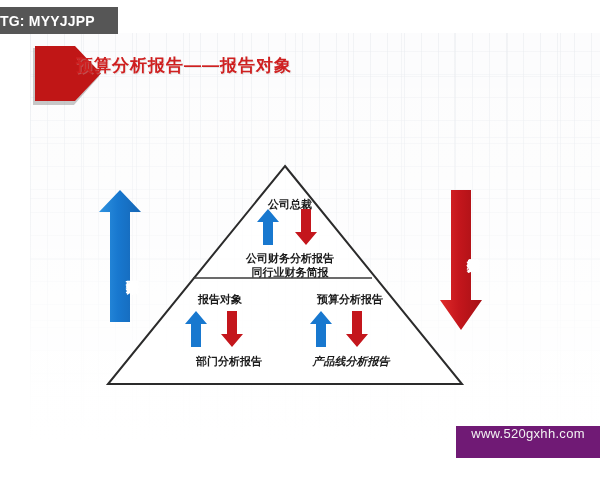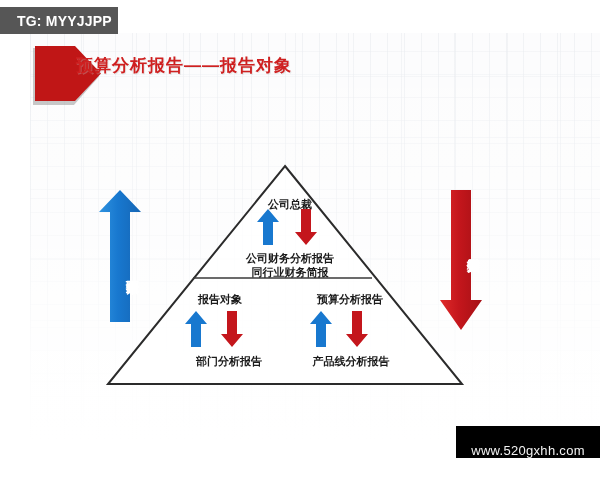--- a/index.html
+++ b/index.html
@@ -39,21 +39,20 @@
 
   
   #tg-badge{
     position:absolute;left:0;top:7px;
     width:118px;height:27px;
     background:#565656;
     color:#ffffff;
     font-size:14px;font-weight:bold;
     letter-spacing:.2px;
     display:flex;align-items:center;
-    padding-left:17px;
     box-sizing:border-box;
     z-index:40;
   }
 
   
   #title-marker{
     position:absolute;left:35px;top:46px;
     width:66px;height:55px;
     z-index:12;
   }
@@ -104,37 +103,37 @@
     white-space:nowrap;
     z-index:16;
     text-align:center;
   }
   #n-ceo{left:0;top:197px;width:600px;transform:translateX(-10px);}
   #n-report-1{left:0;top:251px;width:600px;transform:translateX(-10px);}
   #n-report-2{left:0;top:265px;width:600px;transform:translateX(-10px);}
   #n-dept-role{left:165px;top:292px;width:110px;}
   #n-dept-report{left:169px;top:354px;width:120px;}
   #n-line-role{left:290px;top:292px;width:120px;}
-  #n-line-report{left:285px;top:354px;width:132px;}
+  #n-line-report{left:285px;top:354px;width:132px;font-style:italic;}
 
   
   .pair{position:absolute;z-index:16;display:flex;align-items:flex-start;}
   #pair-top{left:257px;top:209px;}
   #pair-dept{left:185px;top:311px;}
   #pair-line{left:310px;top:311px;}
   .pair svg{display:block;}
 
   
   #watermark{
     position:absolute;right:0;bottom:22px;
     width:144px;height:32px;
-    background:#000000;
+    background:#701a75;
     color:#f2f2f2;
     font-size:13px;
-    display:flex;align-items:flex-end;justify-content:center;
+    display:flex;align-items:flex-start;justify-content:center;
     letter-spacing:.3px;
     z-index:40;
   }
 </style>
 </head>
 <body>
 
 <div id="slide">
 
   <div id="paper"></div>

